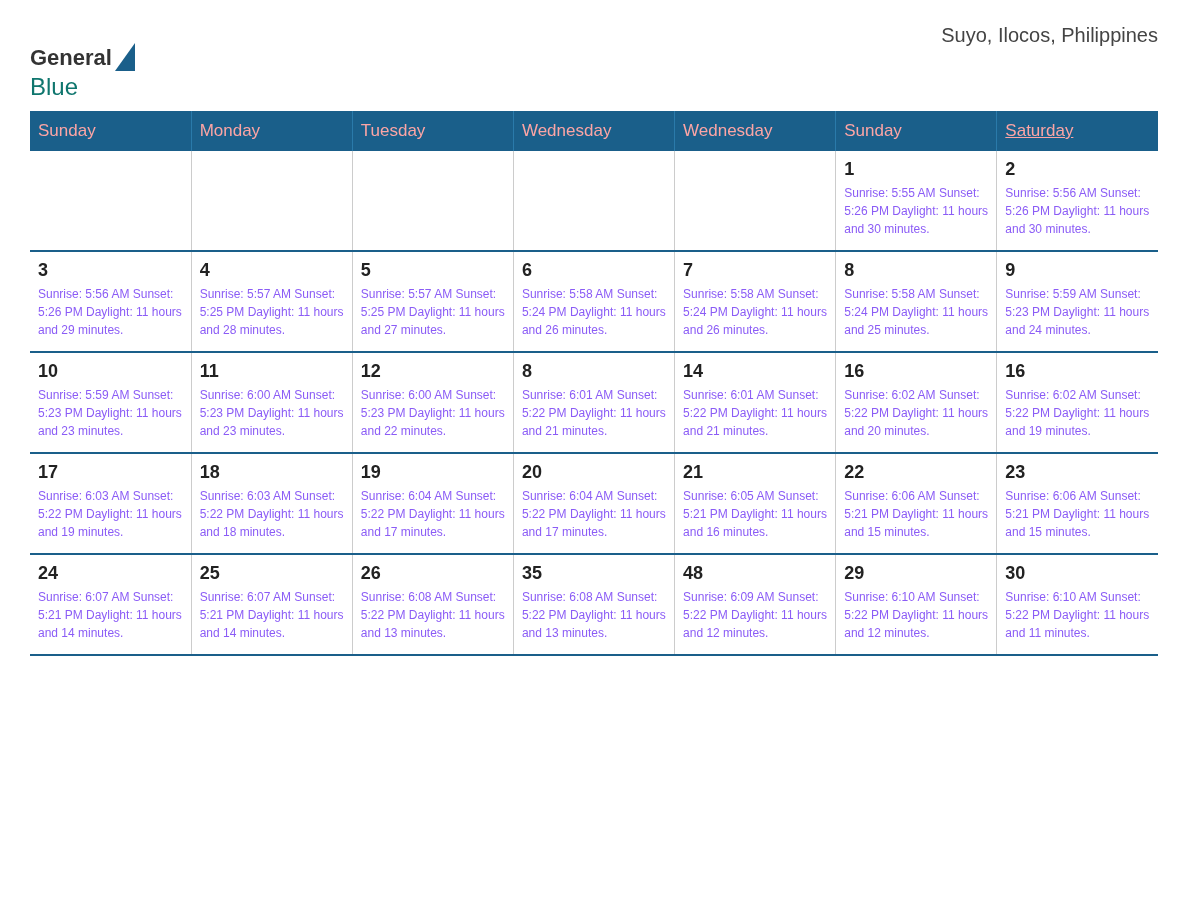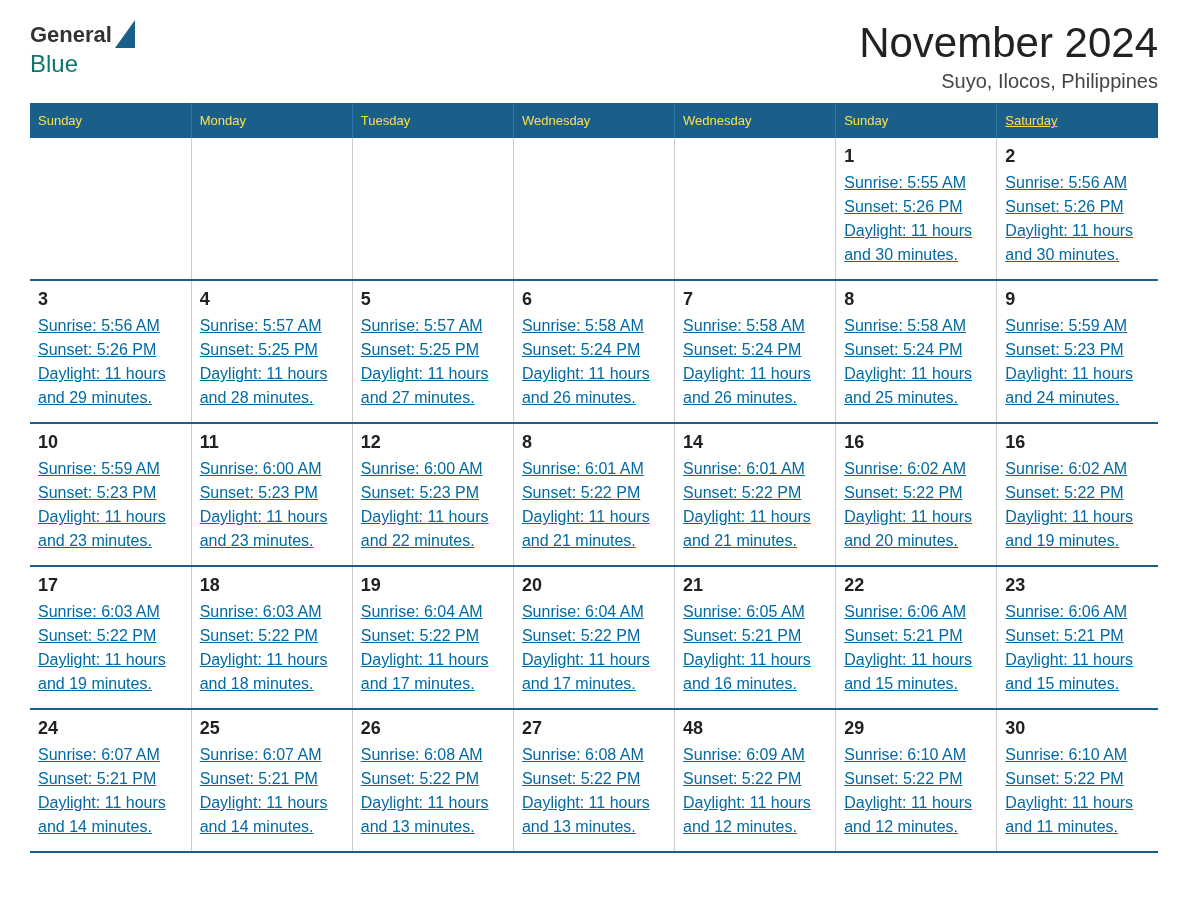--- a/index.html
+++ b/index.html
@@ -41,24 +41,24 @@
       color: #444;
       margin-top: 4px;
     }
     .calendar {
       width: 100%;
       border-collapse: collapse;
       margin-top: 10px;
     }
     .calendar thead tr th {
       background: #1a5f8a;
-      color: #fde047;
+      color: #fca5a5;
       padding: 10px 8px;
       text-align: left;
-      font-size: 13px;
+      font-size: 17px;
       font-weight: normal;
       border-right: 1px solid #2a7aaa;
     }
     .calendar thead tr th:last-child {
       border-right: none;
       text-decoration: underline;
     }
     .calendar tbody tr {
       border-bottom: 2px solid #1a5f8a;
     }
@@ -72,36 +72,36 @@
     .calendar tbody tr td:last-child {
       border-right: none;
     }
     .day-number {
       font-size: 18px;
       font-weight: bold;
       color: #222;
       margin-bottom: 4px;
     }
     .day-info {
-      font-size: 16px;
-      color: #0369a1;
+      font-size: 12px;
+      color: #8b5cf6;
       line-height: 1.5;
-      text-decoration: underline;
     }
     .empty-cell {
       background: #fff;
     }
     .logo-container {
       display: flex;
       flex-direction: column;
       align-items: flex-start;
     }
     .logo-row {
       display: flex;
       align-items: center;
+      margin-top: 23px;
     }
     .triangle-icon {
       display: inline-block;
       width: 0;
       height: 0;
       border-style: solid;
       border-width: 0 0 28px 20px;
       border-color: transparent transparent #1a5f8a transparent;
       margin-left: 3px;
       margin-bottom: 2px;
@@ -112,21 +112,20 @@
 
 <div class="header">
   <div class="logo-container">
     <div class="logo-row">
       <span class="logo-text-general">General</span>
       <span class="triangle-icon"></span>
     </div>
     <span class="logo-text-blue">Blue</span>
   </div>
   <div class="title-section">
-    <h1>November 2024</h1>
     <h2>Suyo, Ilocos, Philippines</h2>
   </div>
 </div>
 
 <table class="calendar">
   <thead>
     <tr>
     <th>Sunday</th>
         <th>Monday</th>
         <th>Tuesday</th>
@@ -301,21 +300,21 @@
 Sunset: 5:21 PM
 Daylight: 11 hours and 14 minutes.</div>
         </td>
         <td>
           <div class="day-number">26</div>
           <div class="day-info">Sunrise: 6:08 AM
 Sunset: 5:22 PM
 Daylight: 11 hours and 13 minutes.</div>
         </td>
         <td>
-          <div class="day-number">27</div>
+          <div class="day-number">35</div>
           <div class="day-info">Sunrise: 6:08 AM
 Sunset: 5:22 PM
 Daylight: 11 hours and 13 minutes.</div>
         </td>
         <td>
           <div class="day-number">48</div>
           <div class="day-info">Sunrise: 6:09 AM
 Sunset: 5:22 PM
 Daylight: 11 hours and 12 minutes.</div>
         </td>

